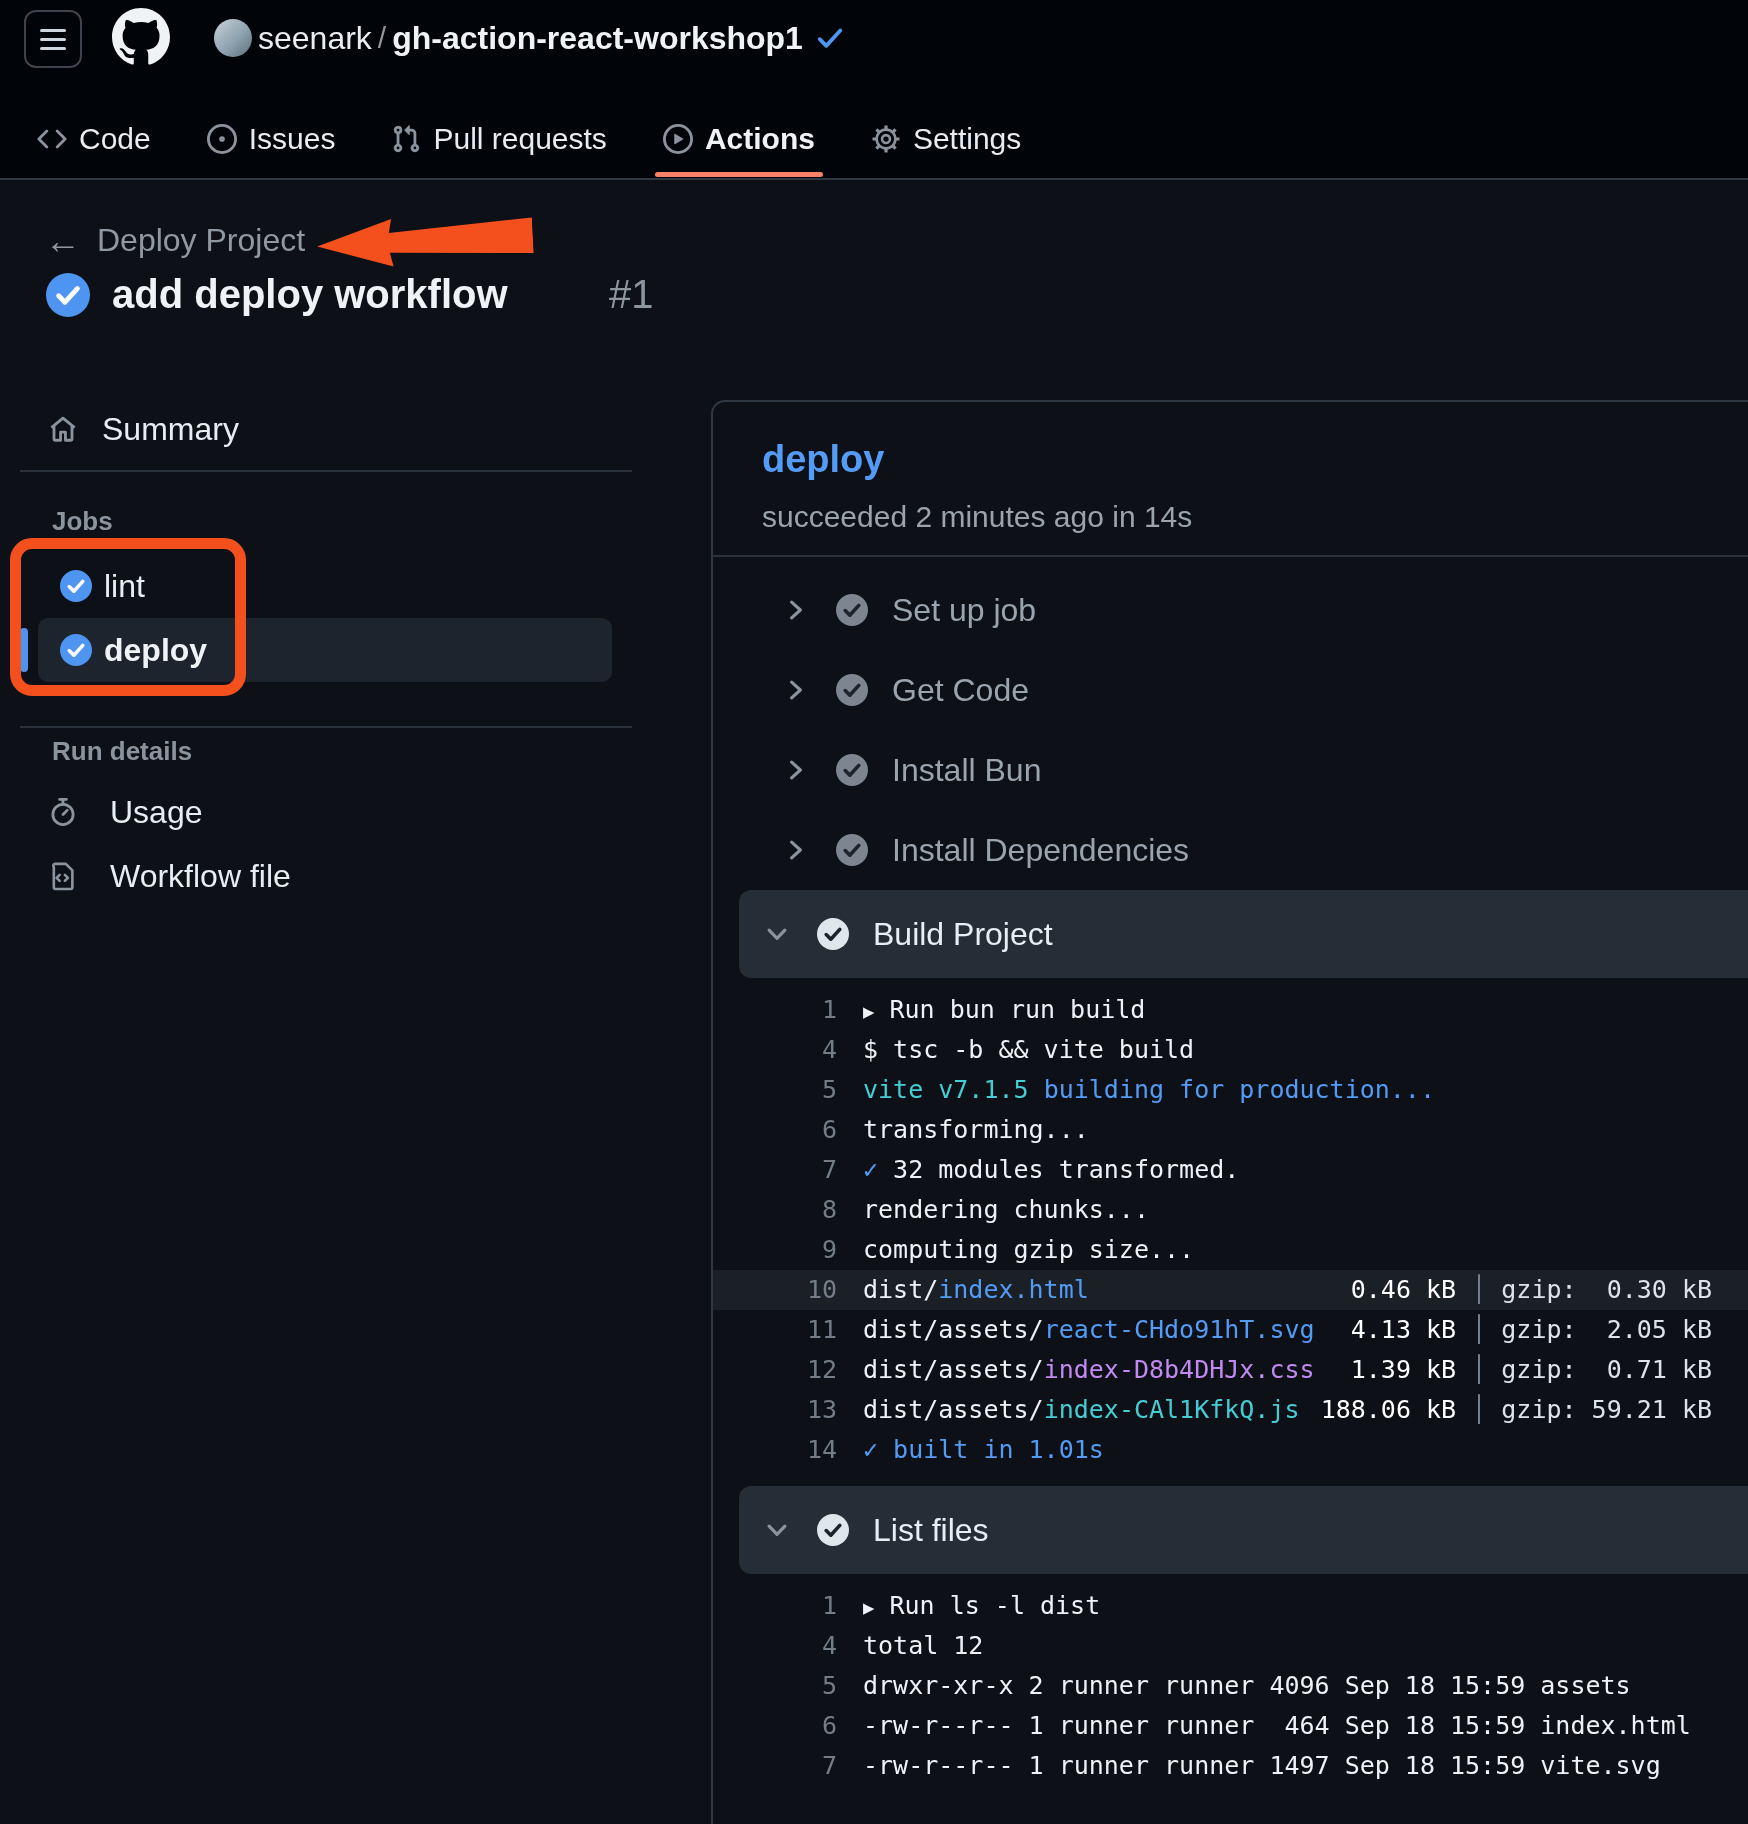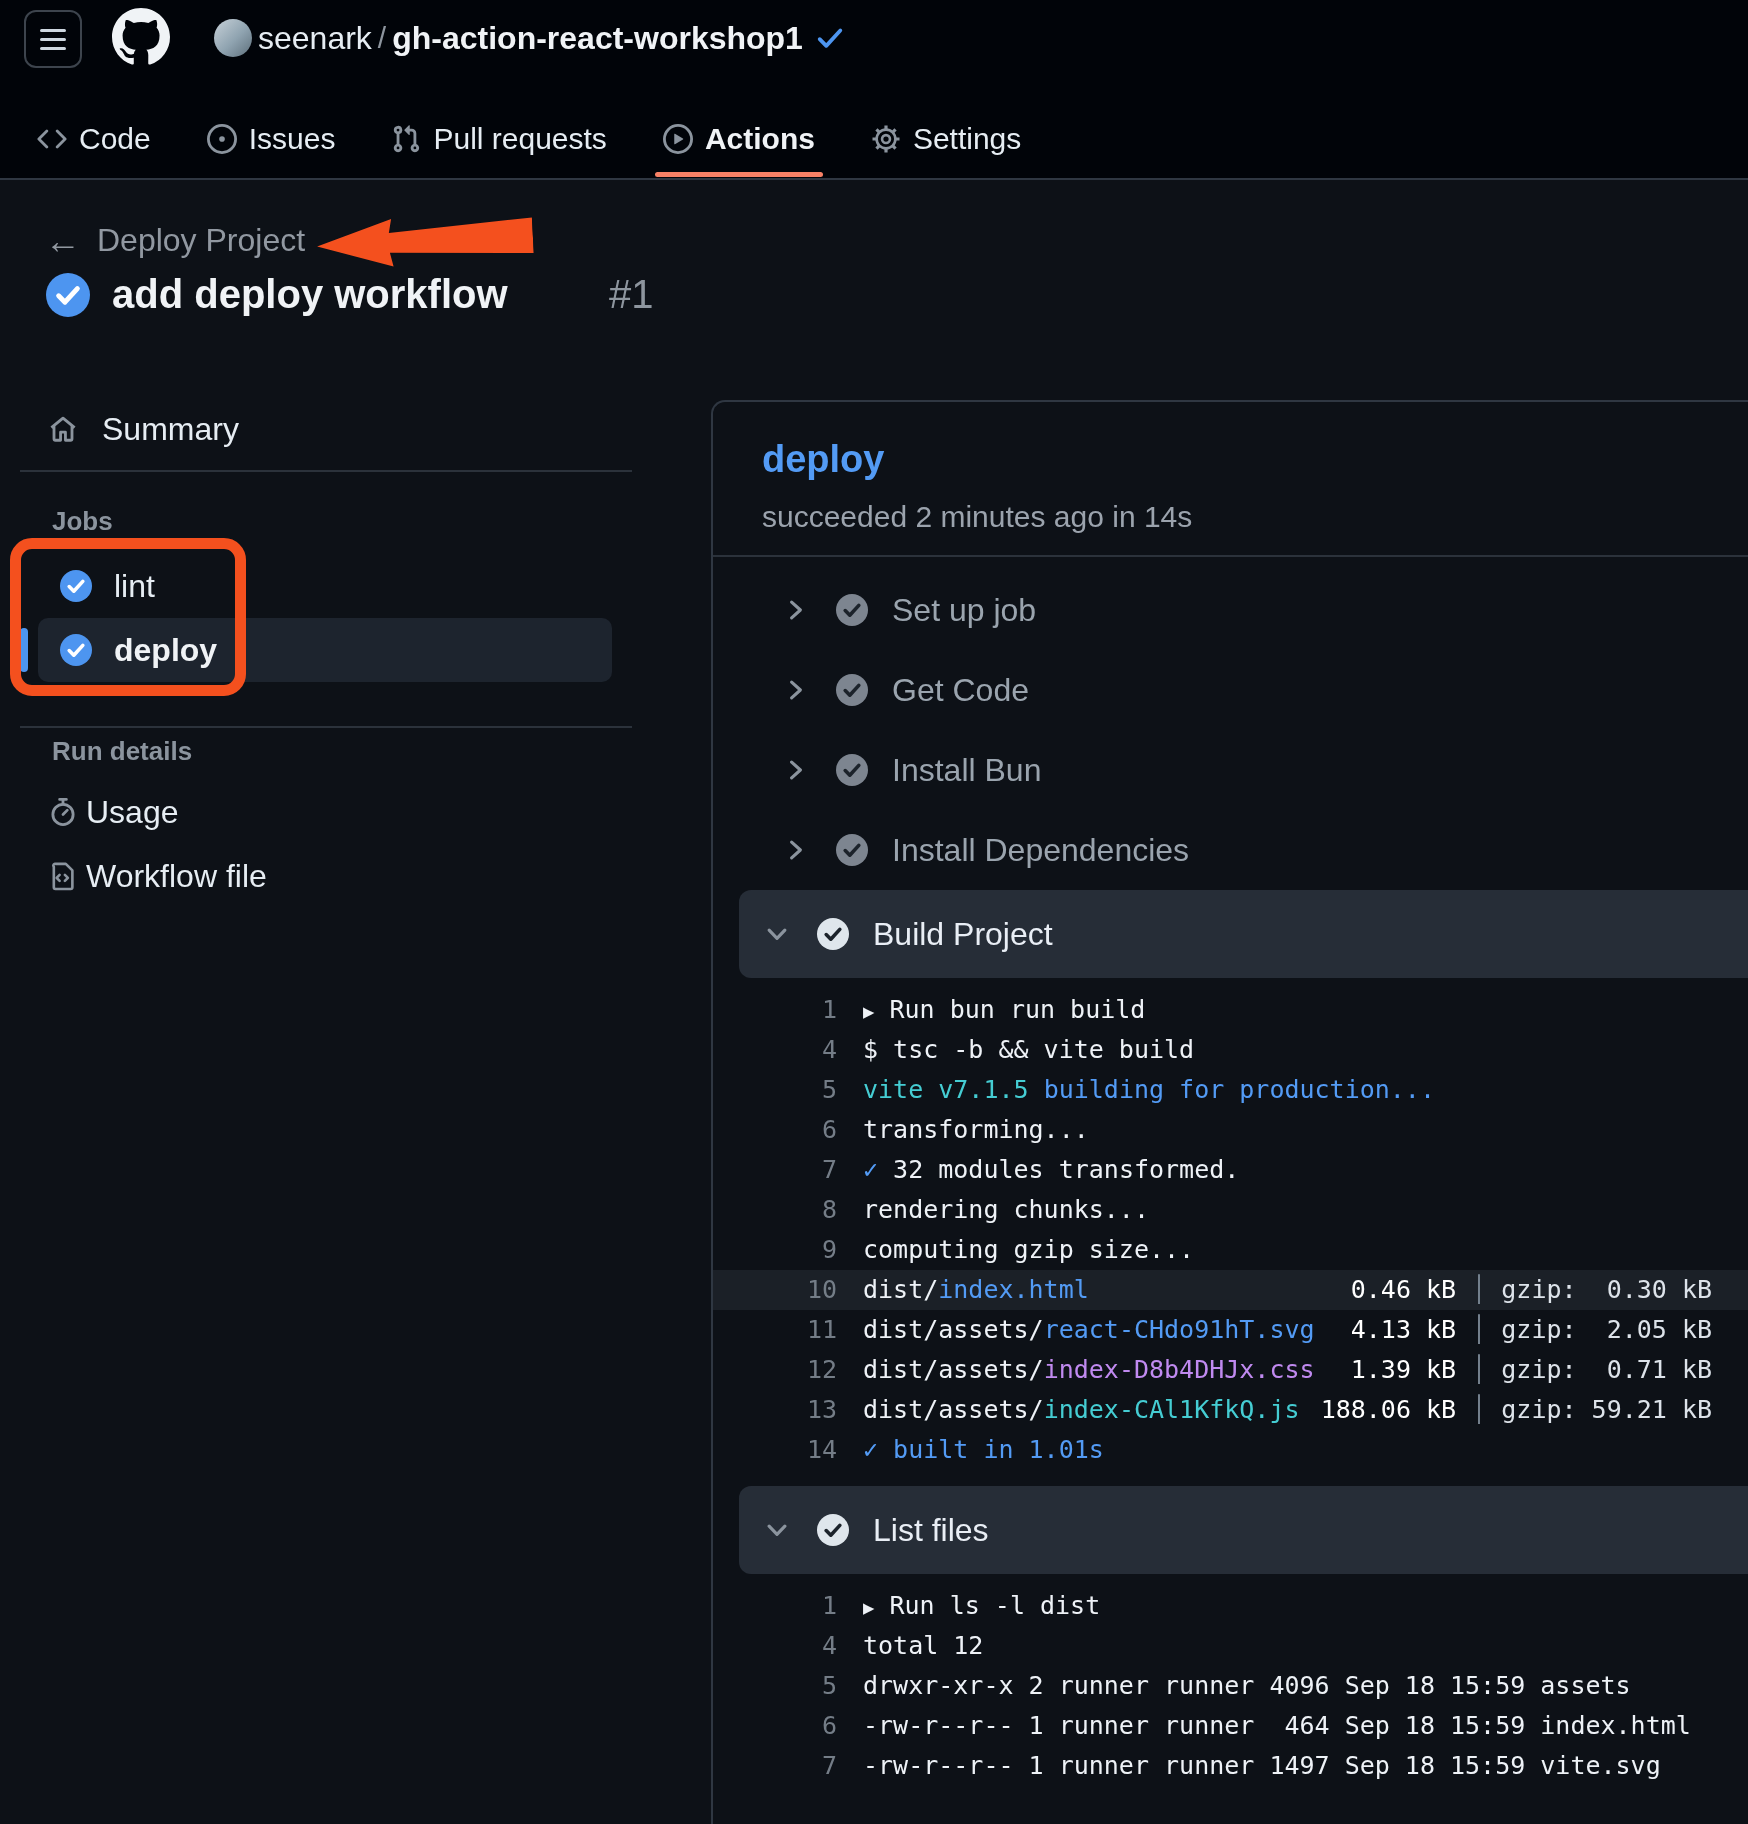--- a/index.html
+++ b/index.html
@@ -42,28 +42,28 @@
   .summary{position:absolute;left:48px;top:407px;height:44px}
   .side-ic{width:30px;height:30px;color:#8b949e;display:inline-flex}
   .side-ic svg{width:30px;height:30px}
   .side-label{font-size:32px;color:#e6edf3}
   .divider{position:absolute;left:20px;width:612px;height:2px;background:#2b323b}
   .d1{top:470px}.d2{top:726px}
   .sec-hdr{position:absolute;left:52px;font-size:26px;font-weight:bold;color:#8b949e}
   .jobs-hdr{top:506px}
   .rd-hdr{top:736px}
   .jobs-list{position:absolute;left:38px;top:554px;width:574px}
-  .job-row{position:relative;display:flex;align-items:center;gap:22px;height:64px;padding-left:22px;border-radius:10px;cursor:pointer;box-sizing:border-box}
+  .job-row{position:relative;display:flex;align-items:center;gap:12px;height:64px;padding-left:22px;border-radius:10px;cursor:pointer;box-sizing:border-box}
   .job-row .jc{width:32px;height:32px}
   .job-row .jl{font-size:32px;color:#e6edf3}
   .job-row.selected{background:#1d242e}
   .job-row.selected .jl{font-weight:bold;color:#f0f3f6}
   .job-row.selected::before{content:"";position:absolute;left:-18px;top:10px;width:8px;height:44px;border-radius:4px;background:#4d95f0}
   .rd-list{position:absolute;left:48px;top:790px;display:flex;flex-direction:column;gap:20px}
-  .rd-row{display:flex;align-items:center;gap:8px;height:44px;cursor:pointer}
+  .rd-row{display:flex;align-items:center;gap:32px;height:44px;cursor:pointer}
 
   
   .ann-box{position:absolute;left:10px;top:538px;width:236px;height:158px;border:11px solid #f4501e;border-radius:22px;box-sizing:border-box;pointer-events:none;z-index:50}
   .ann-arrow{position:absolute;left:315px;top:214px;width:218px;height:54px;transform:rotate(-3deg);pointer-events:none;z-index:50}
 
   
   .panel{position:absolute;left:711px;top:400px;right:0;bottom:0;background:#0d1117;
          border-left:2px solid #2f3742;border-top:2px solid #2f3742;border-top-left-radius:14px;box-sizing:border-box}
   .p-title{position:absolute;left:49px;top:36px;font-size:38px;font-weight:bold;color:#539bf5;cursor:pointer}
   .p-status{position:absolute;left:49px;top:98px;font-size:30px;color:#9ba3ad}

